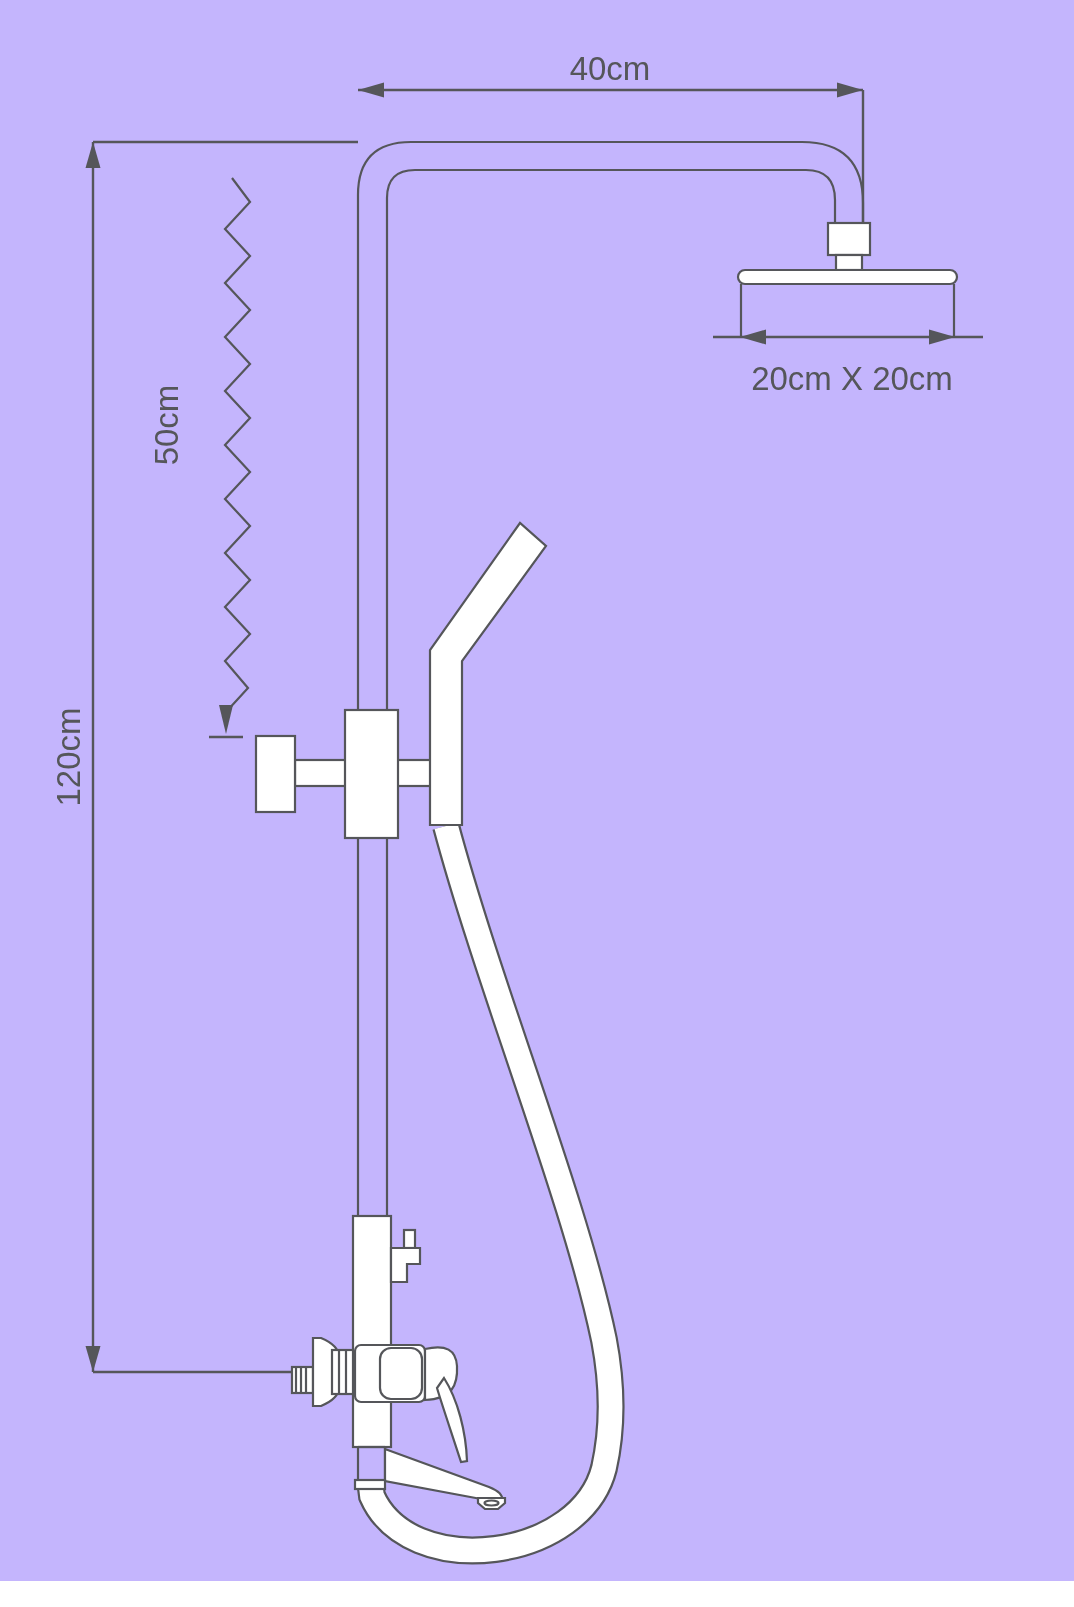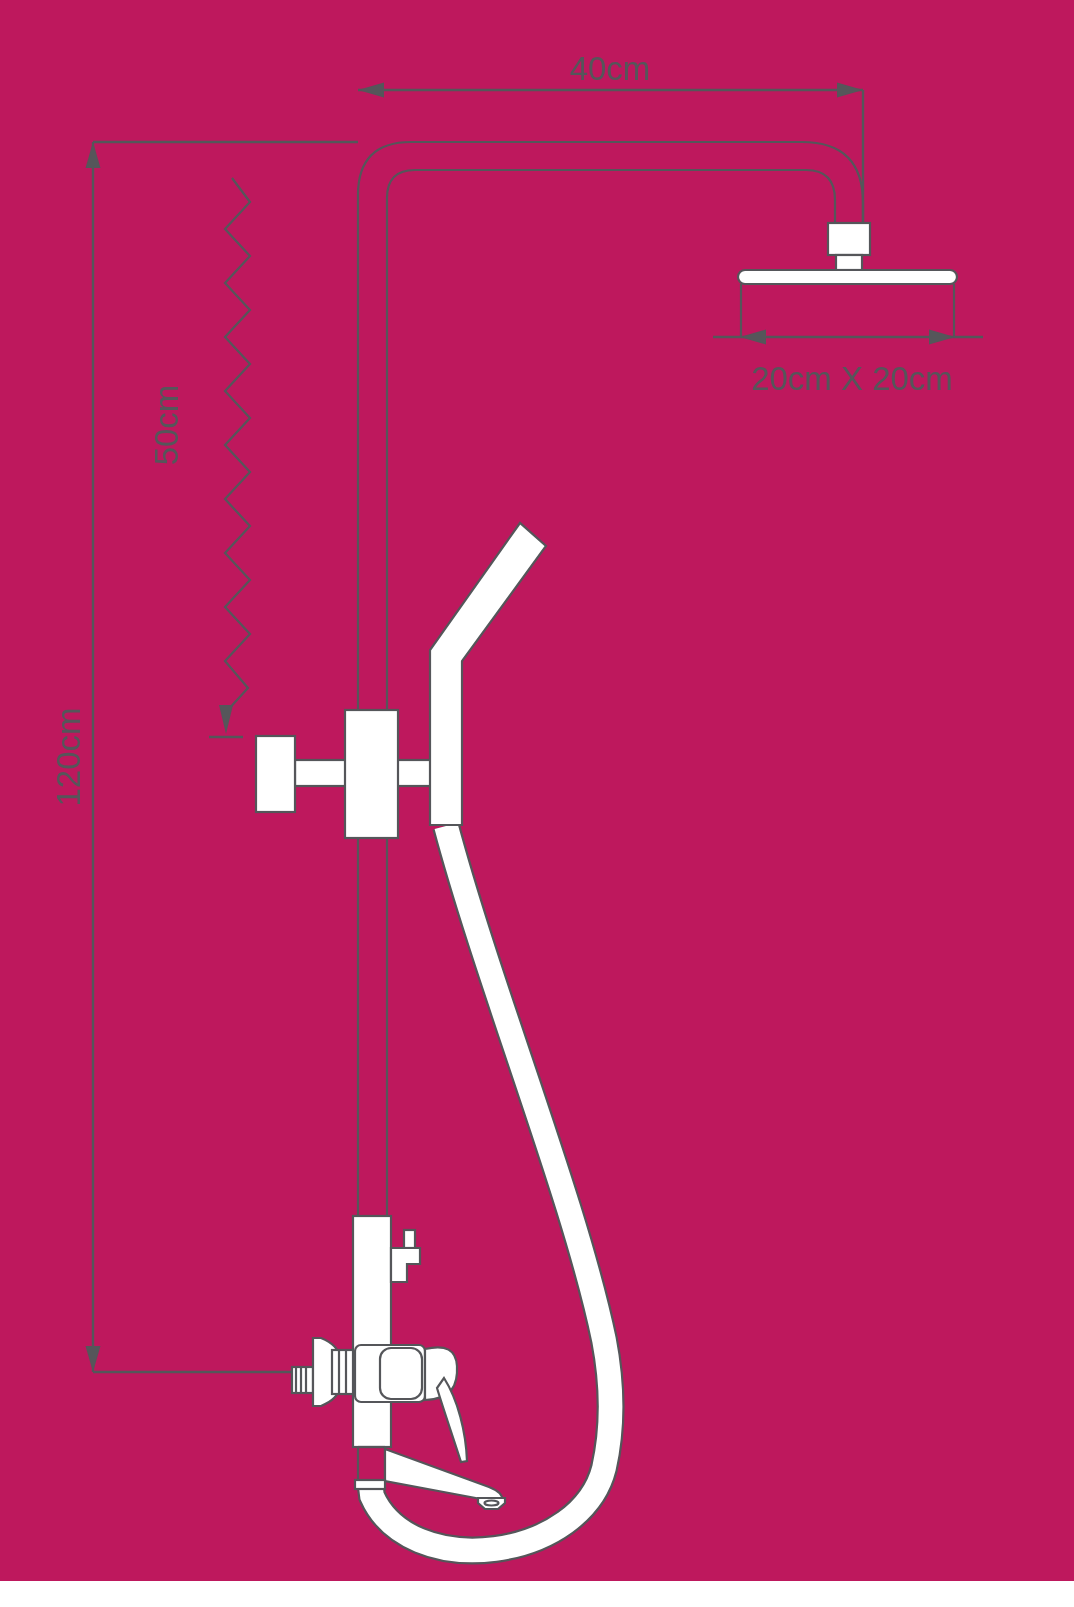--- a/index.html
+++ b/index.html
@@ -4,21 +4,21 @@
 <style>
   html, body {
     margin: 0;
     padding: 0;
     background: #ffffff;
   }
   .stage {
     width: 1074px;
     height: 1581px;
     position: relative;
-    background: #be185d;
+    background: #c4b5fd;
     overflow: hidden;
   }
   svg { display: block; }
   .ln   { stroke: #55565a; stroke-width: 2.2; fill: none; stroke-linecap: butt; }
   .lnw  { stroke: #55565a; stroke-width: 2.2; fill: #ffffff; }
   .dim  { stroke: #55565a; stroke-width: 2.4; fill: none; }
   .arr  { fill: #55565a; stroke: none; }
   .dimtext {
     font-family: "Liberation Sans", sans-serif;
     font-size: 33px;

